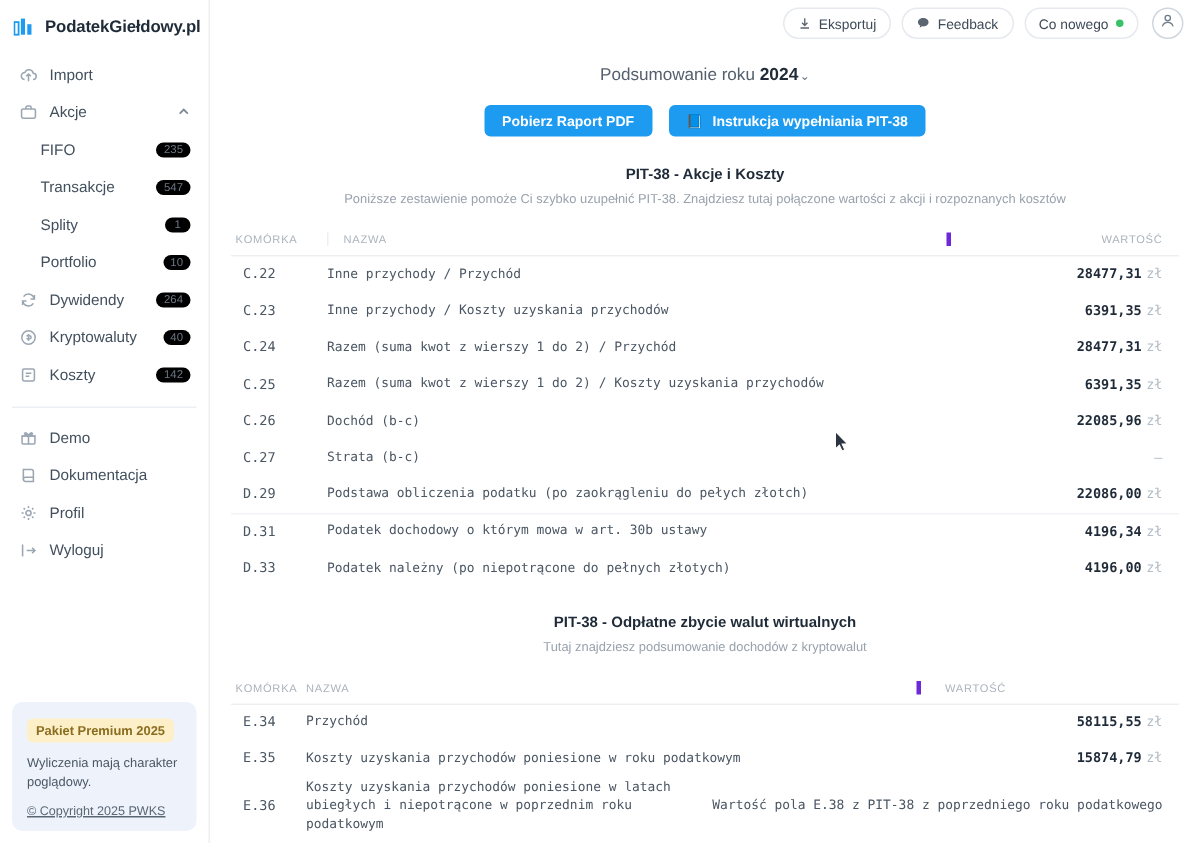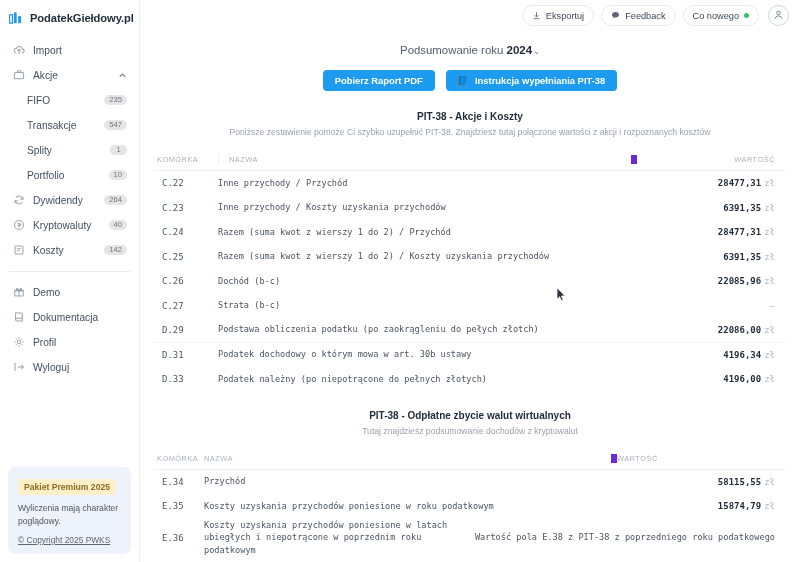--- a/index.html
+++ b/index.html
@@ -45,21 +45,21 @@
   .nav-ico svg { display: block; }
   .nav-label {
     font-size: 10.2px; color: #42505e; white-space: nowrap;
     flex: 1 1 auto;
   }
   .nav-item.active { background: #eef2f6; }
   .nav-item.active .nav-label { color: #1f2b38; }
   .nav-item.active .nav-ico { color: #5b6875; }
   .badge {
     font-size: 7.6px; color: #6b7683;
-    background: #e5e5e5; border-radius: 8px;
+    background: #000000; border-radius: 8px;
     padding: 1px 5px; line-height: 1;
     min-width: 17px; text-align: center;
   }
   .chev { color: #7b8794; }
   .nav-sub { padding-left: 21px; }
   .nav-sub .nav-label { font-size: 10.2px; }
   .nav-divider {
     height: 1px; background: #eceff3;
     margin: 9px 8px 8px 8px;
   }
@@ -137,21 +137,21 @@
     display: flex; align-items: center;
     border-bottom: 1px solid #ecf0f3;
     padding: 9px 0 6px 0; margin-top: 9px;
   }
   .th {
     font-size: 7.4px; letter-spacing: 0.5px;
     color: #a9b2bc; text-transform: uppercase;
   }
   .col-cell  { flex: 0 0 64px; padding-left: 3px; }
   .col-name  { flex: 1 1 auto; padding-left: 10px; border-left: 1px solid #ecf0f3; }
-  .col-val   { flex: 0 0 155px; padding-left: 0; border-left: 6px solid #6d28d9; }
+  .col-val   { flex: 0 0 155px; padding-left: 16px; border-left: 3px solid #6d28d9; }
 
   .trow { display: flex; align-items: center; min-height: 24.5px; }
   .trow.sep { border-bottom: 1px solid #f1f3f6; }
   .cell-code {
     flex: 0 0 64px; padding-left: 8px;
     font-family: "DejaVu Sans Mono", monospace;
     font-size: 9px; color: #4a5663;
   }
   .cell-name {
     flex: 1 1 auto; 

